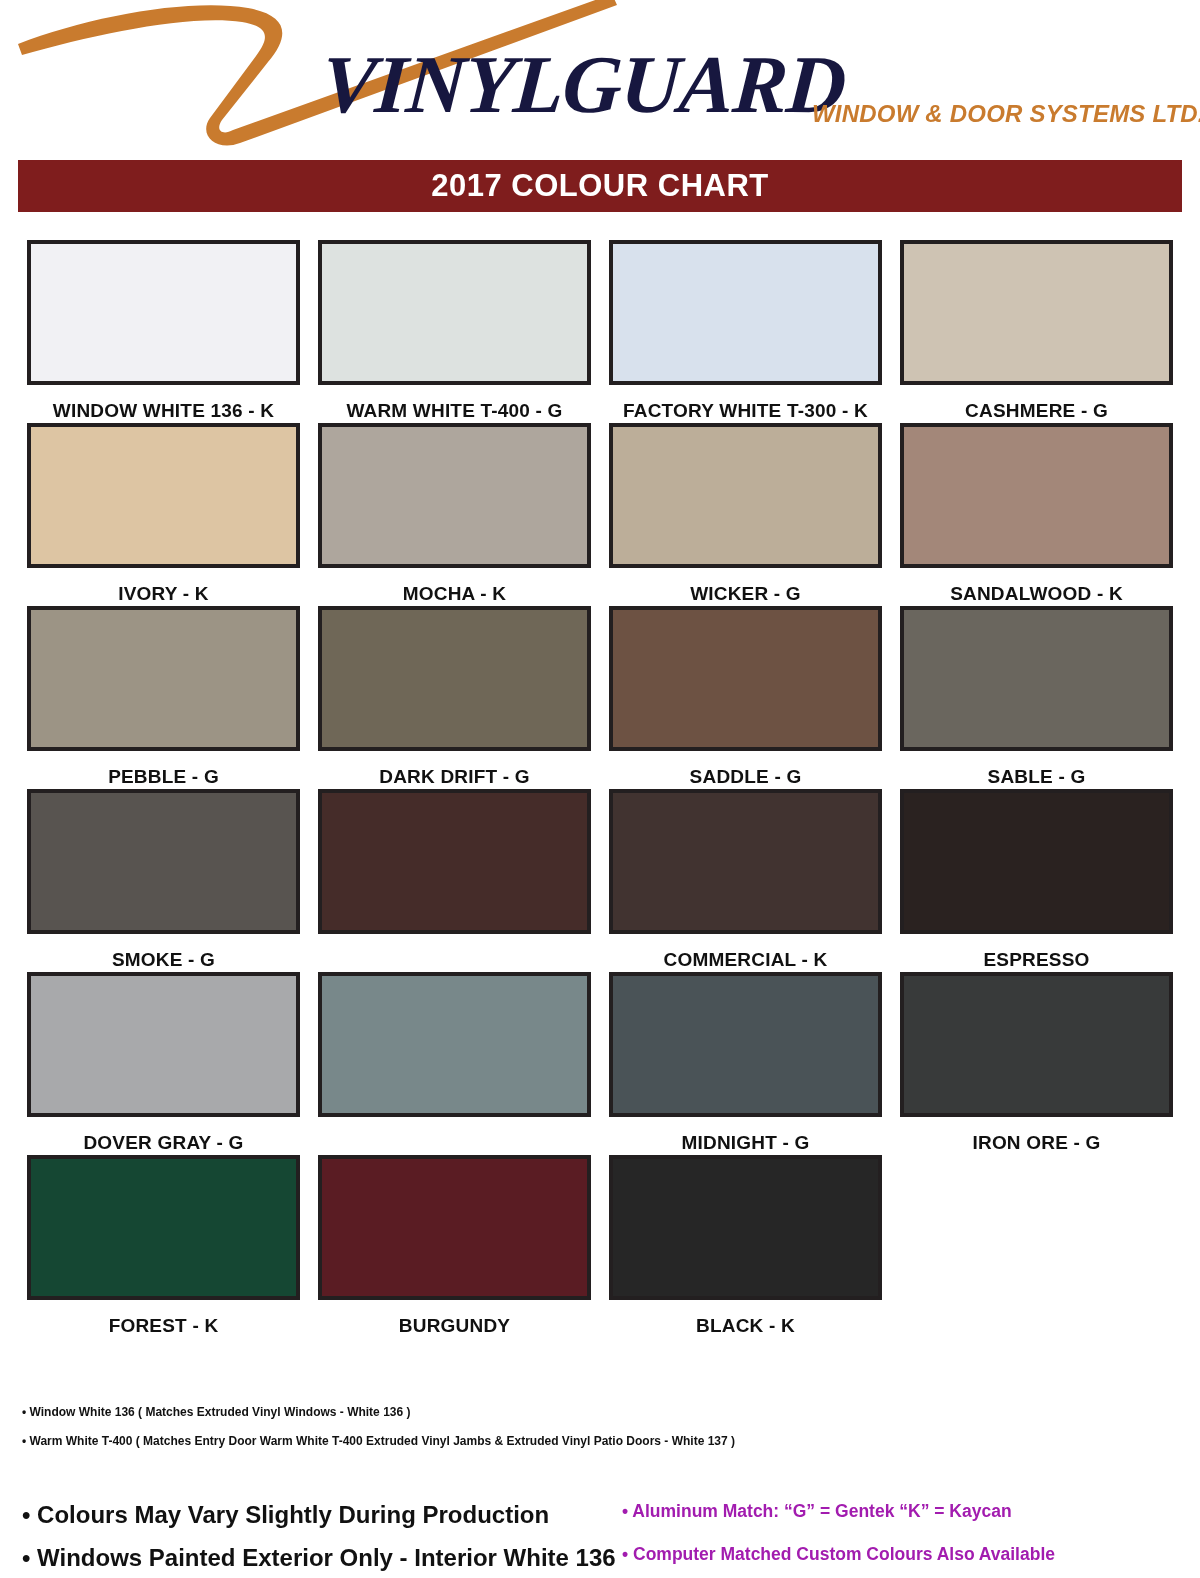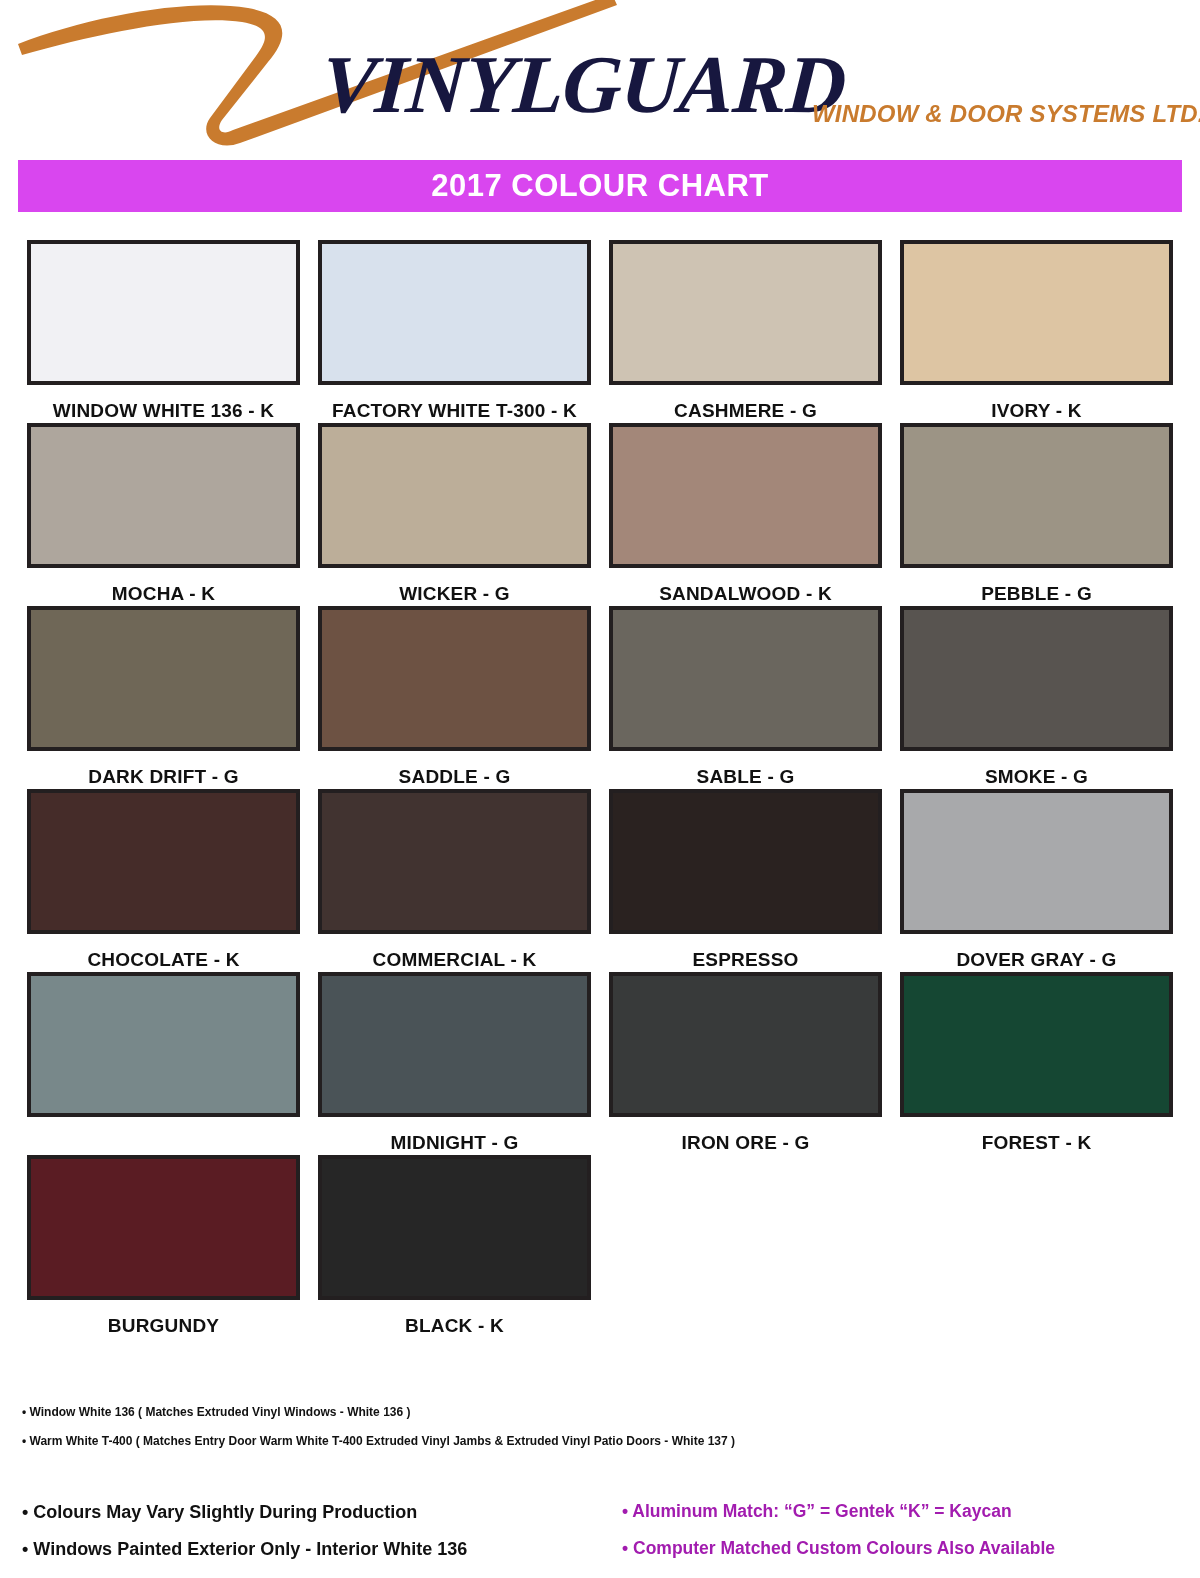--- a/index.html
+++ b/index.html
@@ -56,21 +56,21 @@
     white-space: nowrap;
   }
 
   
   .title-bar {
     position: absolute;
     left: 18px;
     top: 160px;
     width: 1164px;
     height: 52px;
-    background: #d946ef;
+    background: #7f1d1d;
     display: flex;
     align-items: center;
     justify-content: center;
   }
   .title-bar .title-text {
     color: #ffffff;
     font-size: 31px;
     font-weight: 700;
     letter-spacing: 0.5px;
   }
@@ -128,21 +128,21 @@
     left: 22px;
     top: 1503px;
     width: 1160px;
   }
   .note-row {
     display: flex;
     margin-bottom: 19px;
   }
   .note-col-left {
     width: 600px;
-    font-size: 18px;
+    font-size: 24px;
     font-weight: 700;
     color: #111111;
     line-height: 1;
     white-space: nowrap;
   }
   .note-col-right {
     font-size: 17.5px;
     font-weight: 700;
     color: #a21caf;
     line-height: 1;
@@ -166,20 +166,24 @@
 <div class="title-bar">
   <span class="title-text">2017 COLOUR CHART</span>
 </div>
 
 <div class="grid" id="swatch-grid">
     <div class="cell">
       <div class="swatch" style="background: rgb(241, 241, 244);"></div>
       <div class="cell-label">WINDOW WHITE 136 - K</div>
     </div>
     <div class="cell">
+      <div class="swatch" style="background: rgb(221, 226, 224);"></div>
+      <div class="cell-label">WARM WHITE T-400 - G</div>
+    </div>
+    <div class="cell">
       <div class="swatch" style="background: rgb(216, 225, 237);"></div>
       <div class="cell-label">FACTORY WHITE T-300 - K</div>
     </div>
     <div class="cell">
       <div class="swatch" style="background: rgb(206, 195, 179);"></div>
       <div class="cell-label">CASHMERE - G</div>
     </div>
     <div class="cell">
       <div class="swatch" style="background: rgb(221, 197, 163);"></div>
       <div class="cell-label">IVORY - K</div>
@@ -211,21 +215,20 @@
     <div class="cell">
       <div class="swatch" style="background: rgb(106, 102, 94);"></div>
       <div class="cell-label">SABLE - G</div>
     </div>
     <div class="cell">
       <div class="swatch" style="background: rgb(88, 84, 80);"></div>
       <div class="cell-label">SMOKE - G</div>
     </div>
     <div class="cell">
       <div class="swatch" style="background: rgb(69, 44, 41);"></div>
-      <div class="cell-label">CHOCOLATE - K</div>
     </div>
     <div class="cell">
       <div class="swatch" style="background: rgb(65, 51, 48);"></div>
       <div class="cell-label">COMMERCIAL - K</div>
     </div>
     <div class="cell">
       <div class="swatch" style="background: rgb(42, 34, 32);"></div>
       <div class="cell-label">ESPRESSO</div>
     </div>
     <div class="cell">

